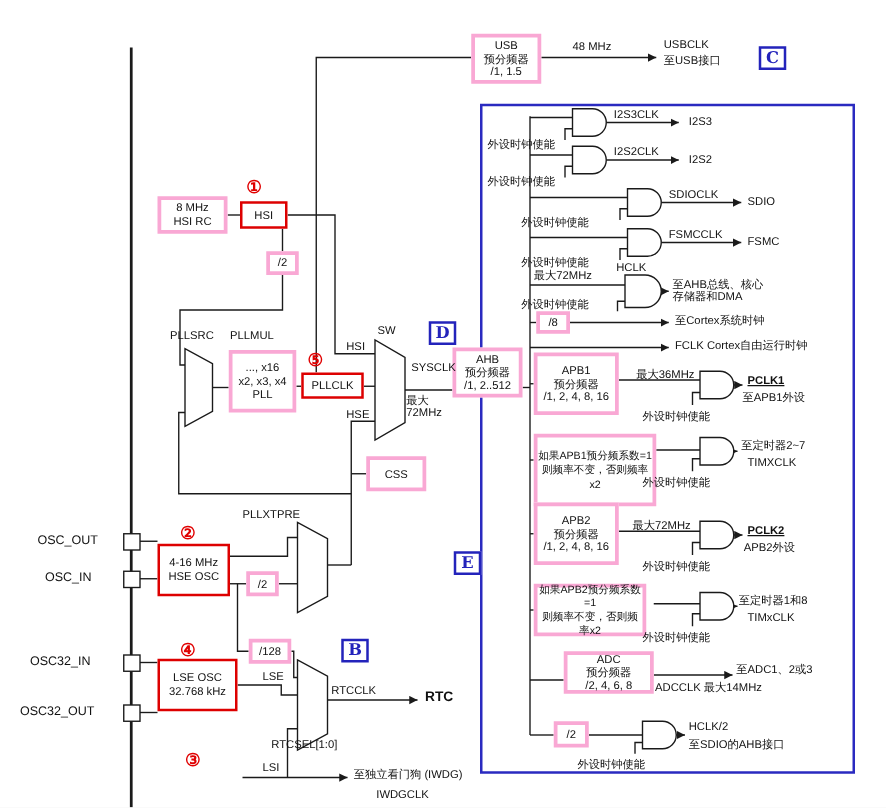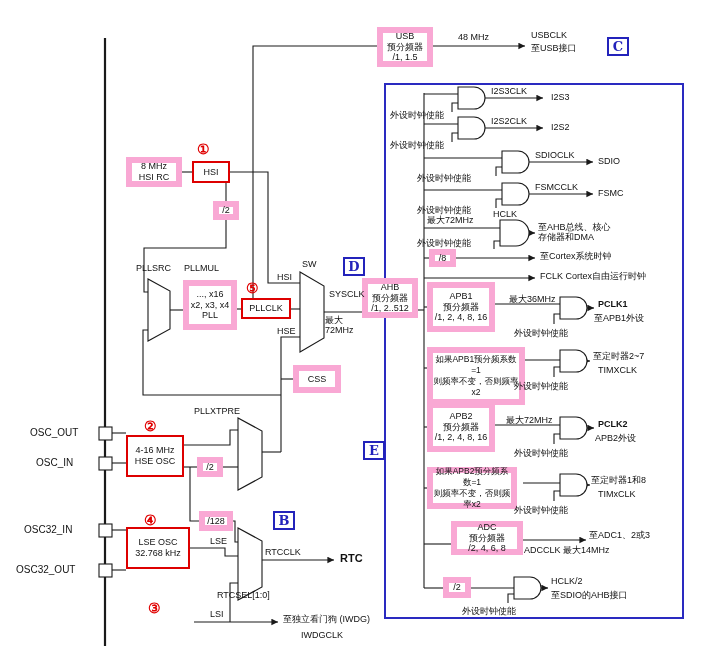--- a/index.html
+++ b/index.html
@@ -2,28 +2,28 @@
 <html><head>
 <meta charset="utf-8">
 <style>
   * { box-sizing: border-box; margin: 0; padding: 0; }
   body { background: #ececec; font-family: "Liberation Sans", sans-serif; }
   #stage { position: relative; width: 709px; height: 646px; background: #ffffff; overflow: hidden; color:#111; }
   .wires { position: absolute; left: 0; top: 0; }
   .w  { fill: none; stroke: #1a1a1a; stroke-width: 1.1; }
   .bus { stroke-width: 2.2; }
   .shape { fill: #ffffff; stroke: #1a1a1a; stroke-width: 1.1; }
-  .bx { position: absolute; border: 6px solid #f9a8d4; background: #fff; color:#111;
+  .bx { position: absolute; border: 3px solid #f9a8d4; background: #fff; color:#111;
         display: flex; align-items: center; justify-content: center; text-align: center;
         font-size: 9px; line-height: 1.2; white-space: pre-line; }
   .sm { font-size: 8.5px; line-height: 1.3; }
   .rbx { border: 2px solid #dd0000; }
   .lbl { position: absolute; font-size: 9px; color: #111; white-space: pre-line; line-height: 1.15; }
   .pin-lbl { font-size: 10px; }
-  .b { font-weight: bold; }
+  .b { font-weight: bold; text-decoration: underline; }
   .rtcbig { font-size: 11px; font-weight: bold; }
   .num { position: absolute; color: #e00000; font-size: 14px; font-weight: bold; }
   .refbox { position: absolute; border: 2px solid #2323bb; color: #2323bb; background: #fff;
             font-family: "DejaVu Serif", serif; font-weight: bold; font-size: 13px;
             display: flex; align-items: center; justify-content: center; }
   .region { position: absolute; border: 2px solid #2a2ac0; }
 </style>
 </head>
 <body>
 

